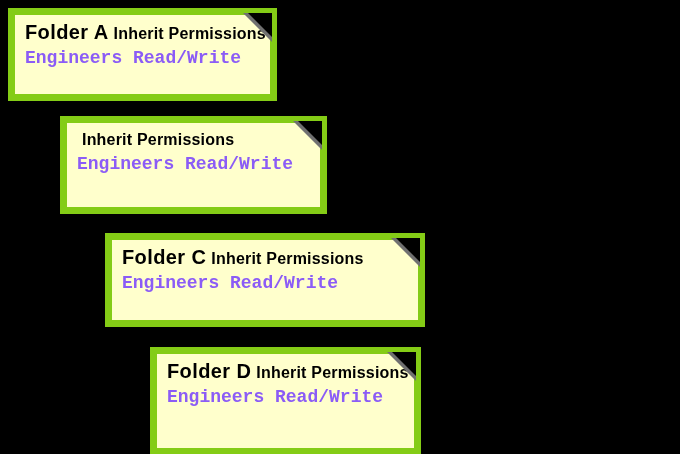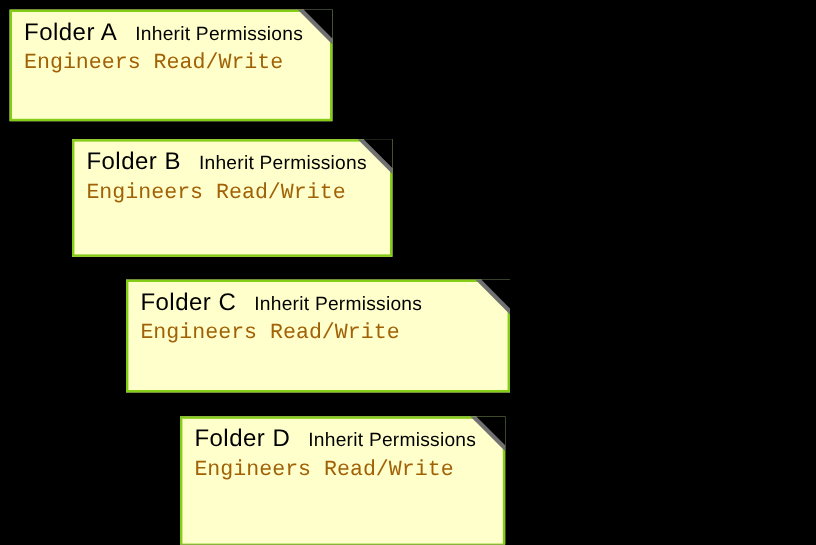--- a/index.html
+++ b/index.html
@@ -12,22 +12,23 @@
     width: 680px;
     height: 454px;
     background: #000000;
     overflow: hidden;
     font-family: "Liberation Sans", sans-serif;
   }
   .note {
     position: absolute;
     box-sizing: border-box;
     background: #ffffcc;
-    border: 2px solid #84cc16;
+    border: 7px solid #84cc16;
     padding: 5px 21px 0 10px;
+    font-weight: bold;
   }
   .note-a { left: 8px;   top: 8px;   width: 269px; height: 93px; }
   .note-b { left: 60px;  top: 116px; width: 267px; height: 98px; }
   .note-c { left: 105px; top: 233px; width: 320px; height: 94px; }
   .note-d { left: 150px; top: 347px; width: 271px; height: 108px; }
 
   
   .fold-shadow {
     position: absolute;
     top: -2px; right: -2px;
@@ -51,28 +52,28 @@
   }
   .note-title {
     font-size: 20px;
     letter-spacing: 0.4px;
     color: #000000;
   }
   .note-tag {
     font-size: 16px;
     letter-spacing: 0.2px;
     color: #000000;
-    margin-left: 15px;
+    margin-left: 5px;
   }
   .note-perm {
     font-family: "Liberation Mono", monospace;
     font-size: 18px;
     line-height: 22px;
     margin-top: 1px;
-    color: #a16207;
+    color: #8b5cf6;
     white-space: nowrap;
   }
 </style>
 </head>
 <body>
 
 <div class="canvas">
 
   <div class="note note-a">
     <div>
@@ -85,21 +86,20 @@
     </div>
     <div class="note-perm">Engineers Read/Write</div>
   </div>
 
   <div class="note note-b">
     <div>
       <div class="fold-shadow"></div>
       <div class="fold-cover"></div>
     </div>
     <div class="note-header">
-      <span class="note-title">Folder B</span>
       <span class="note-tag">Inherit Permissions</span>
     </div>
     <div class="note-perm">Engineers Read/Write</div>
   </div>
 
   <div class="note note-c">
     <div>
       <div class="fold-shadow"></div>
       <div class="fold-cover"></div>
     </div>

